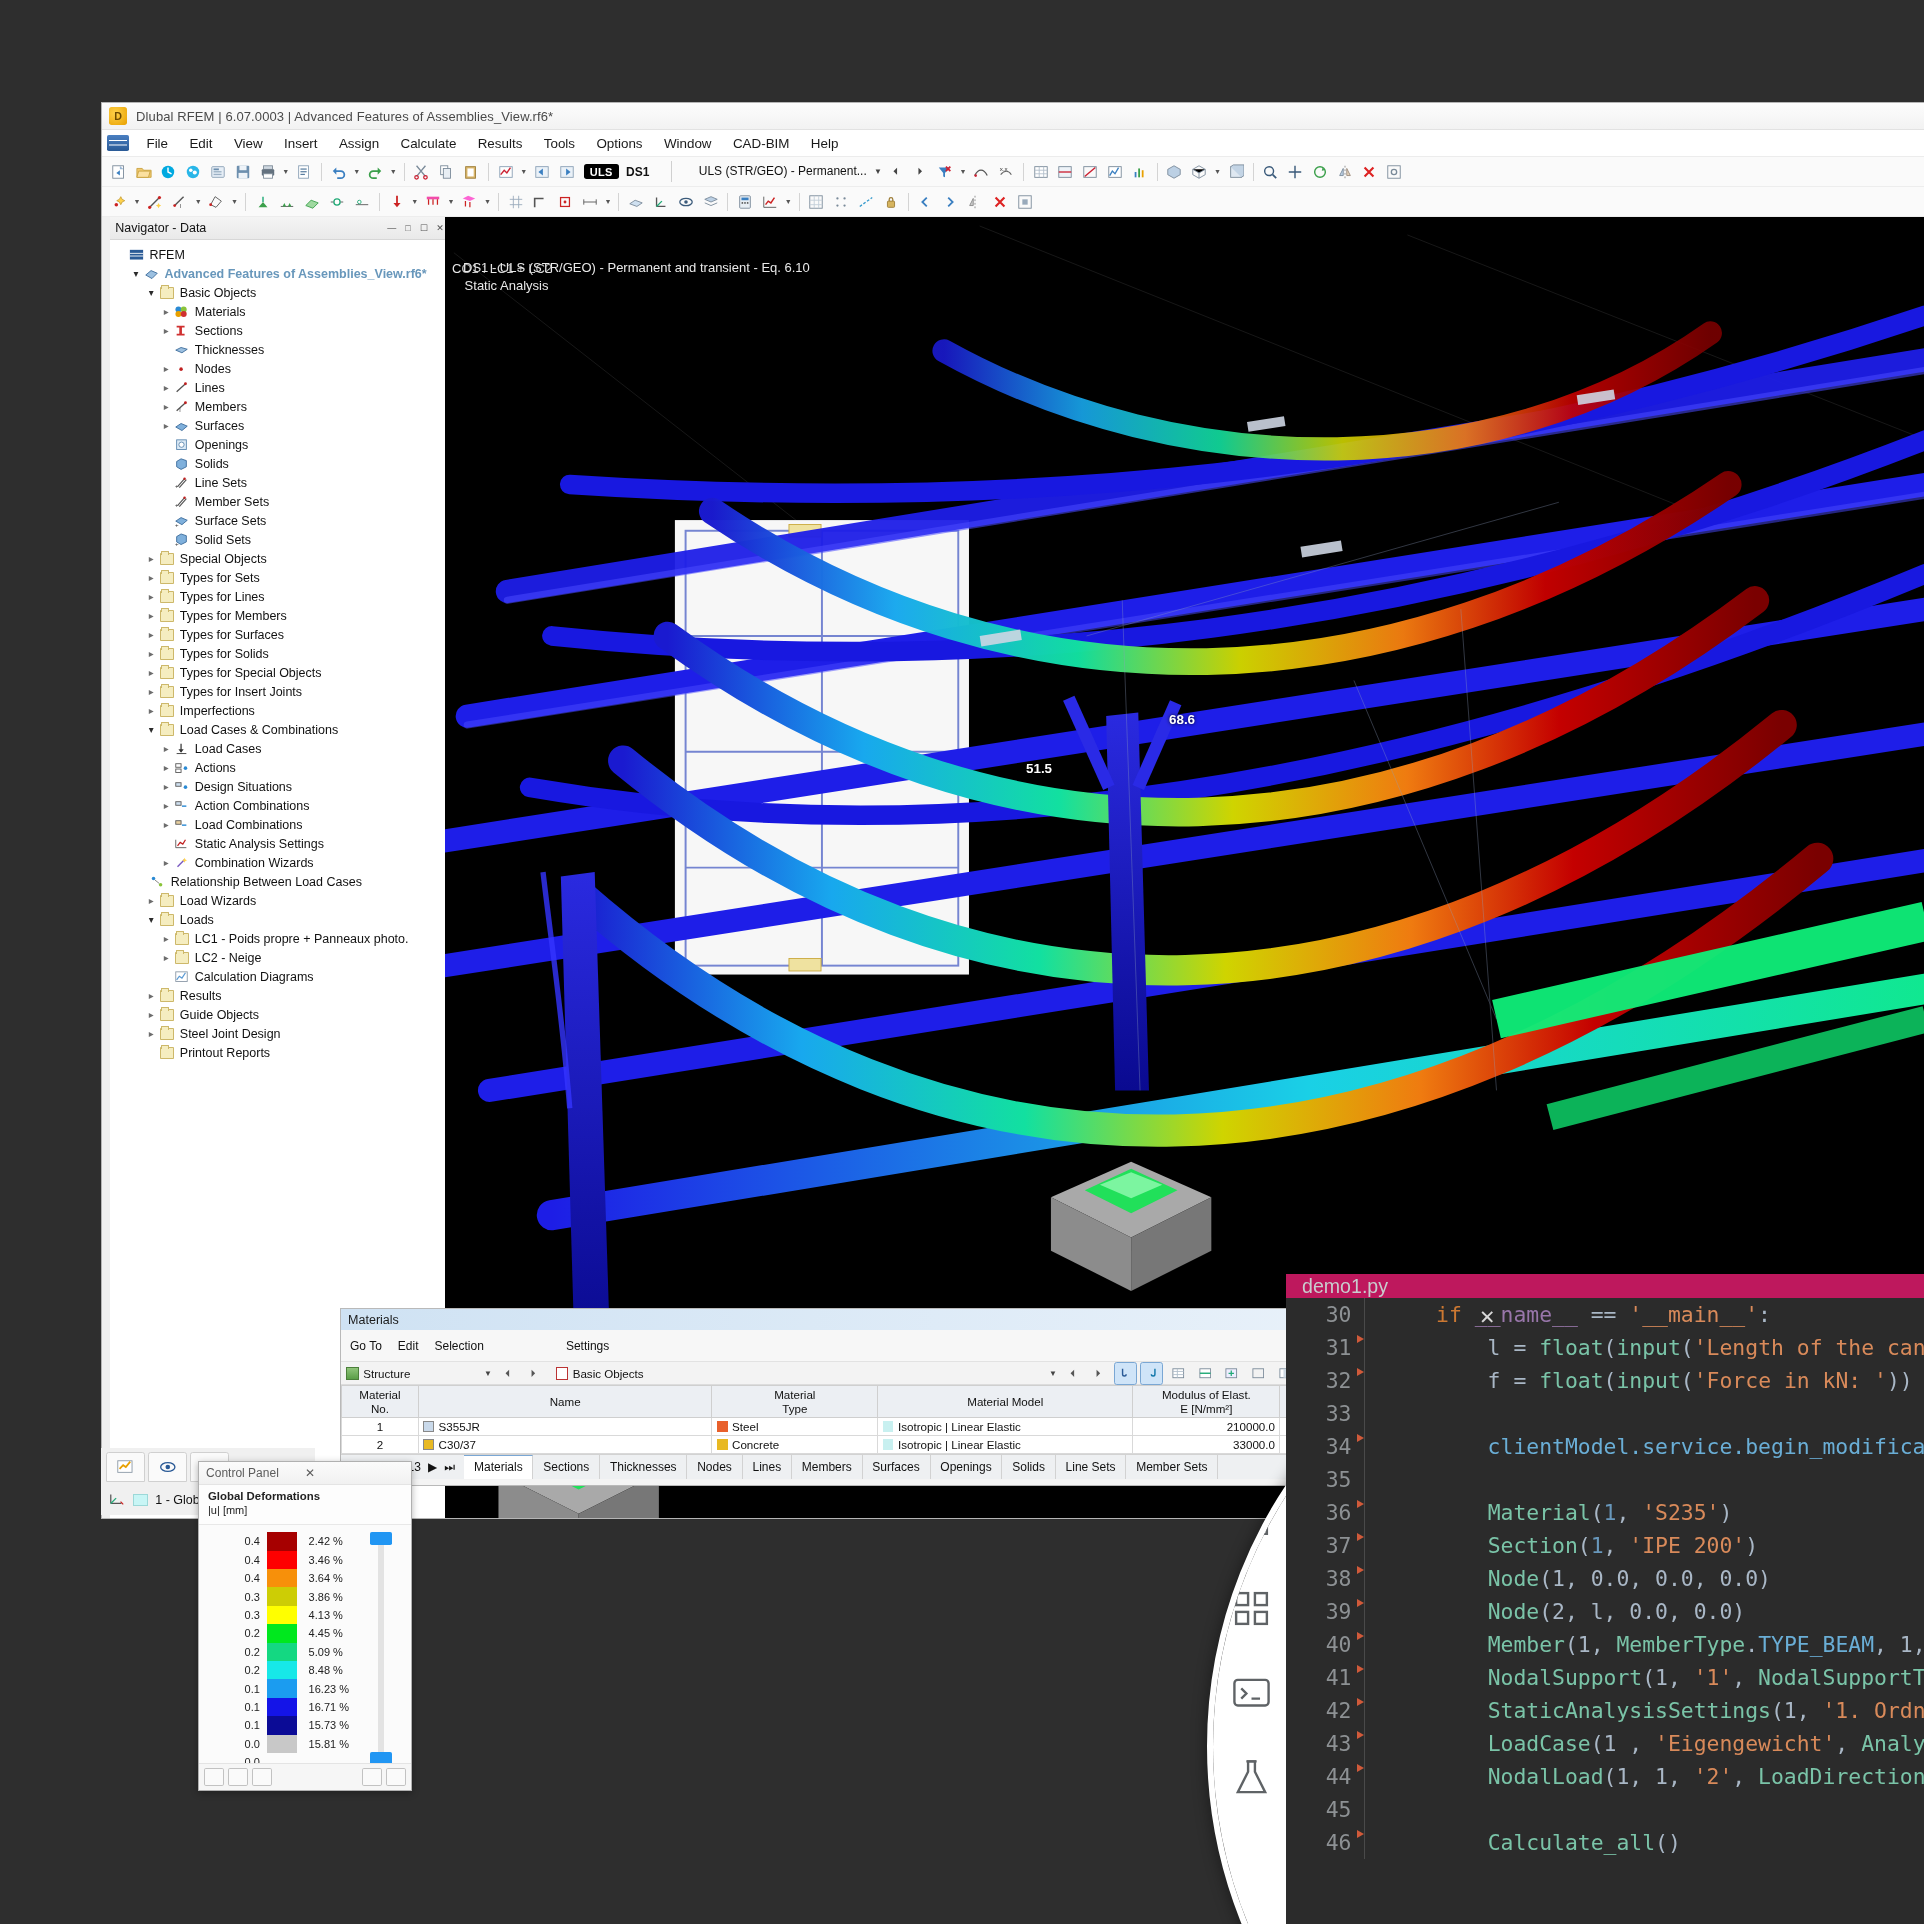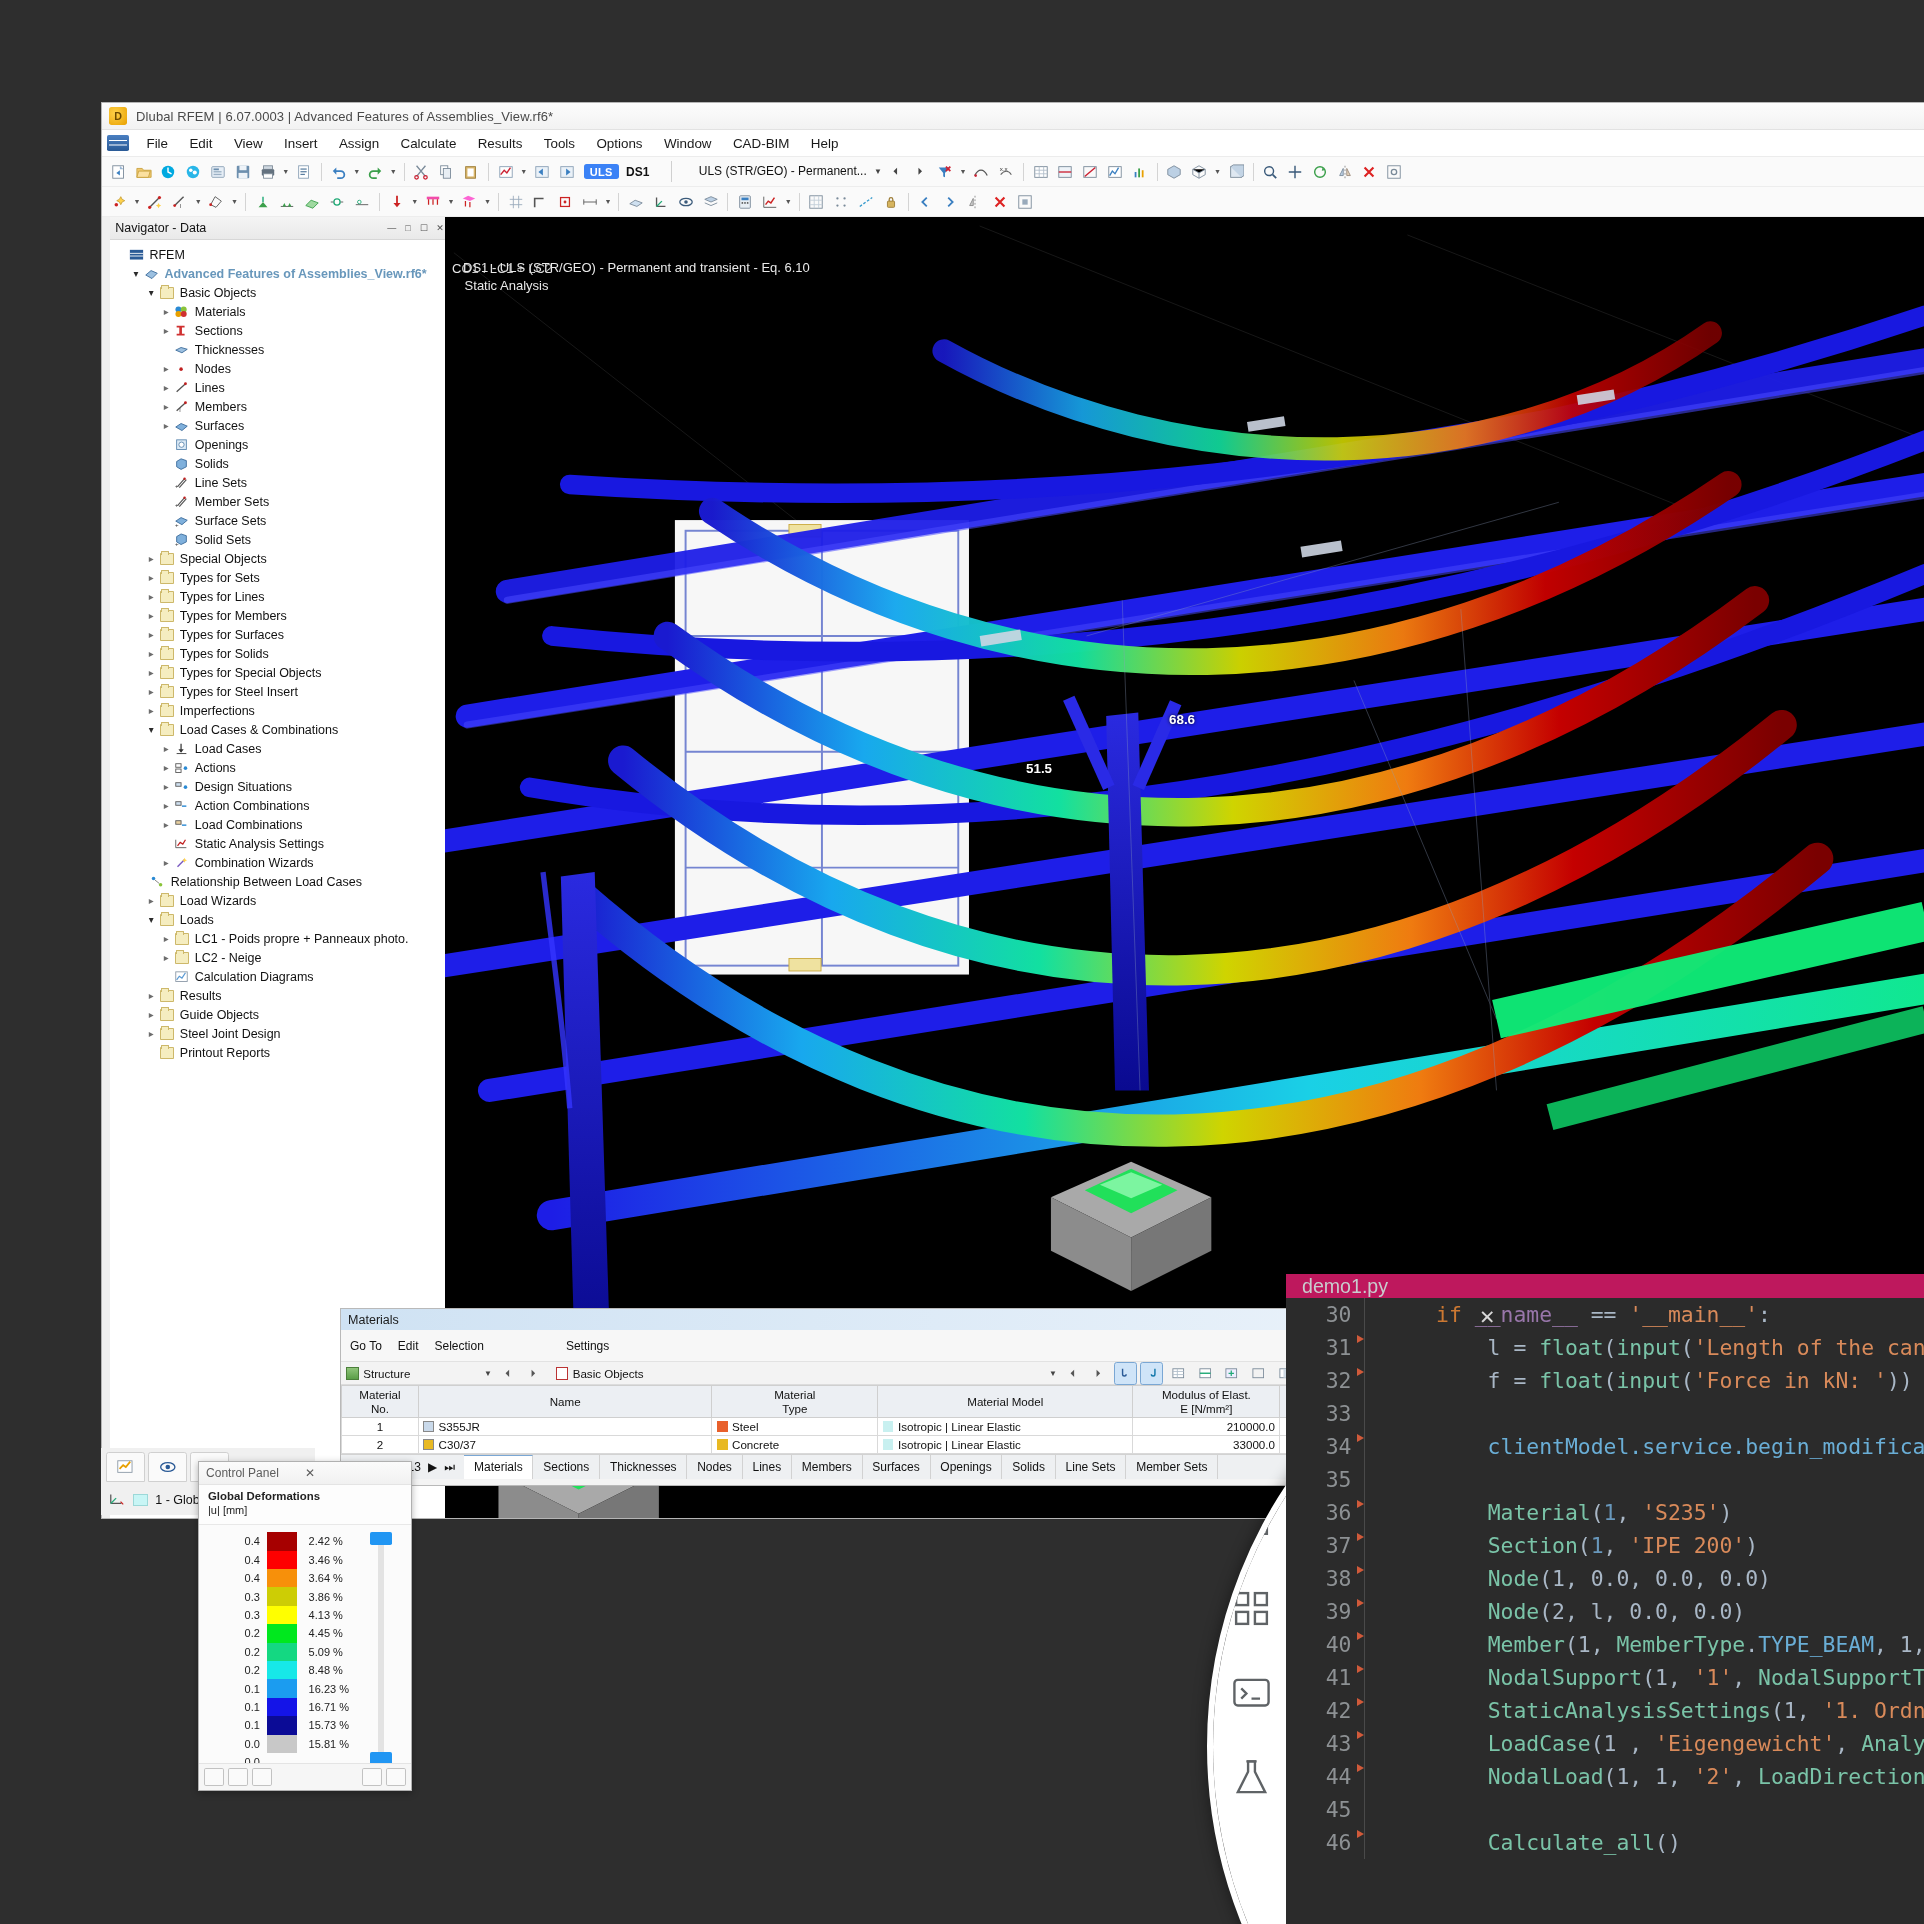--- a/index.html
+++ b/index.html
@@ -27,21 +27,21 @@
   .menubar .mi { font-size:13.4px; color:#1a1a1a; padding:3.6px 10.7px; cursor:default; }
 
   .toolbar { height:30px; background:#fafafa; display:flex; align-items:center;
      padding-left:5.3px; border-bottom:0.9px solid #ededed; gap:1.8px; white-space:nowrap; overflow:hidden;}
   .tbtn { width:23px;height:23px;border-radius:2.7px;display:inline-flex;
      align-items:center;justify-content:center;font-size:11.6px;color:#3c3c3c;flex:0 0 auto;}
   .tbtn svg{display:block}
   .tsep { width:0.9px;height:18px;background:#d4d4d4;margin:0 3.6px;flex:0 0 auto;}
   .tcaret{width:9.8px;height:23px;display:inline-flex;align-items:center;justify-content:center;
      font-size:7.1px;color:#555;flex:0 0 auto;}
-  .uls-badge{background:#3b82f6;color:#fff;font-size:11px;font-weight:bold;
+  .uls-badge{background:#000000;color:#fff;font-size:11px;font-weight:bold;
      padding:1.8px 6.2px;border-radius:2.7px;margin:0 5.3px 0 3.6px;letter-spacing:0.3px;}
   .uls-ds{font-size:12px;color:#111;font-weight:600;margin-right:19.6px;}
   .combo{display:inline-flex;align-items:center;font-size:12px;color:#111;
      border-left:0.9px solid #d0d0d0;padding-left:27px;height:21.4px;}
   .combo .cb-caret{margin-left:7.1px;font-size:8px;color:#444;}
 
   
   .navigator{position:absolute;left:8px;top:114px;width:343px;bottom:0;background:#fff;
      border-right:0.9px solid #cfcfcf;}
   .nav-header{height:23px;background:linear-gradient(#f4f4f4,#e9e9e9);
@@ -832,21 +832,21 @@
             <span class="nico">
               <span class="folder"></span>
             </span>
             <span class="ntext">Types for Special Objects</span>
           </div>
           <div class="nrow" style="padding-left: 34px;">
             <span class="chev">▸</span>
             <span class="nico">
               <span class="folder"></span>
             </span>
-            <span class="ntext">Types for Steel Insert</span>
+            <span class="ntext">Types for Insert Joints</span>
           </div>
           <div class="nrow" style="padding-left: 34px;">
             <span class="chev">▸</span>
             <span class="nico">
               <span class="folder"></span>
             </span>
             <span class="ntext">Imperfections</span>
           </div>
           <div class="nrow" style="padding-left: 34px;">
             <span class="chev open">▾</span>

